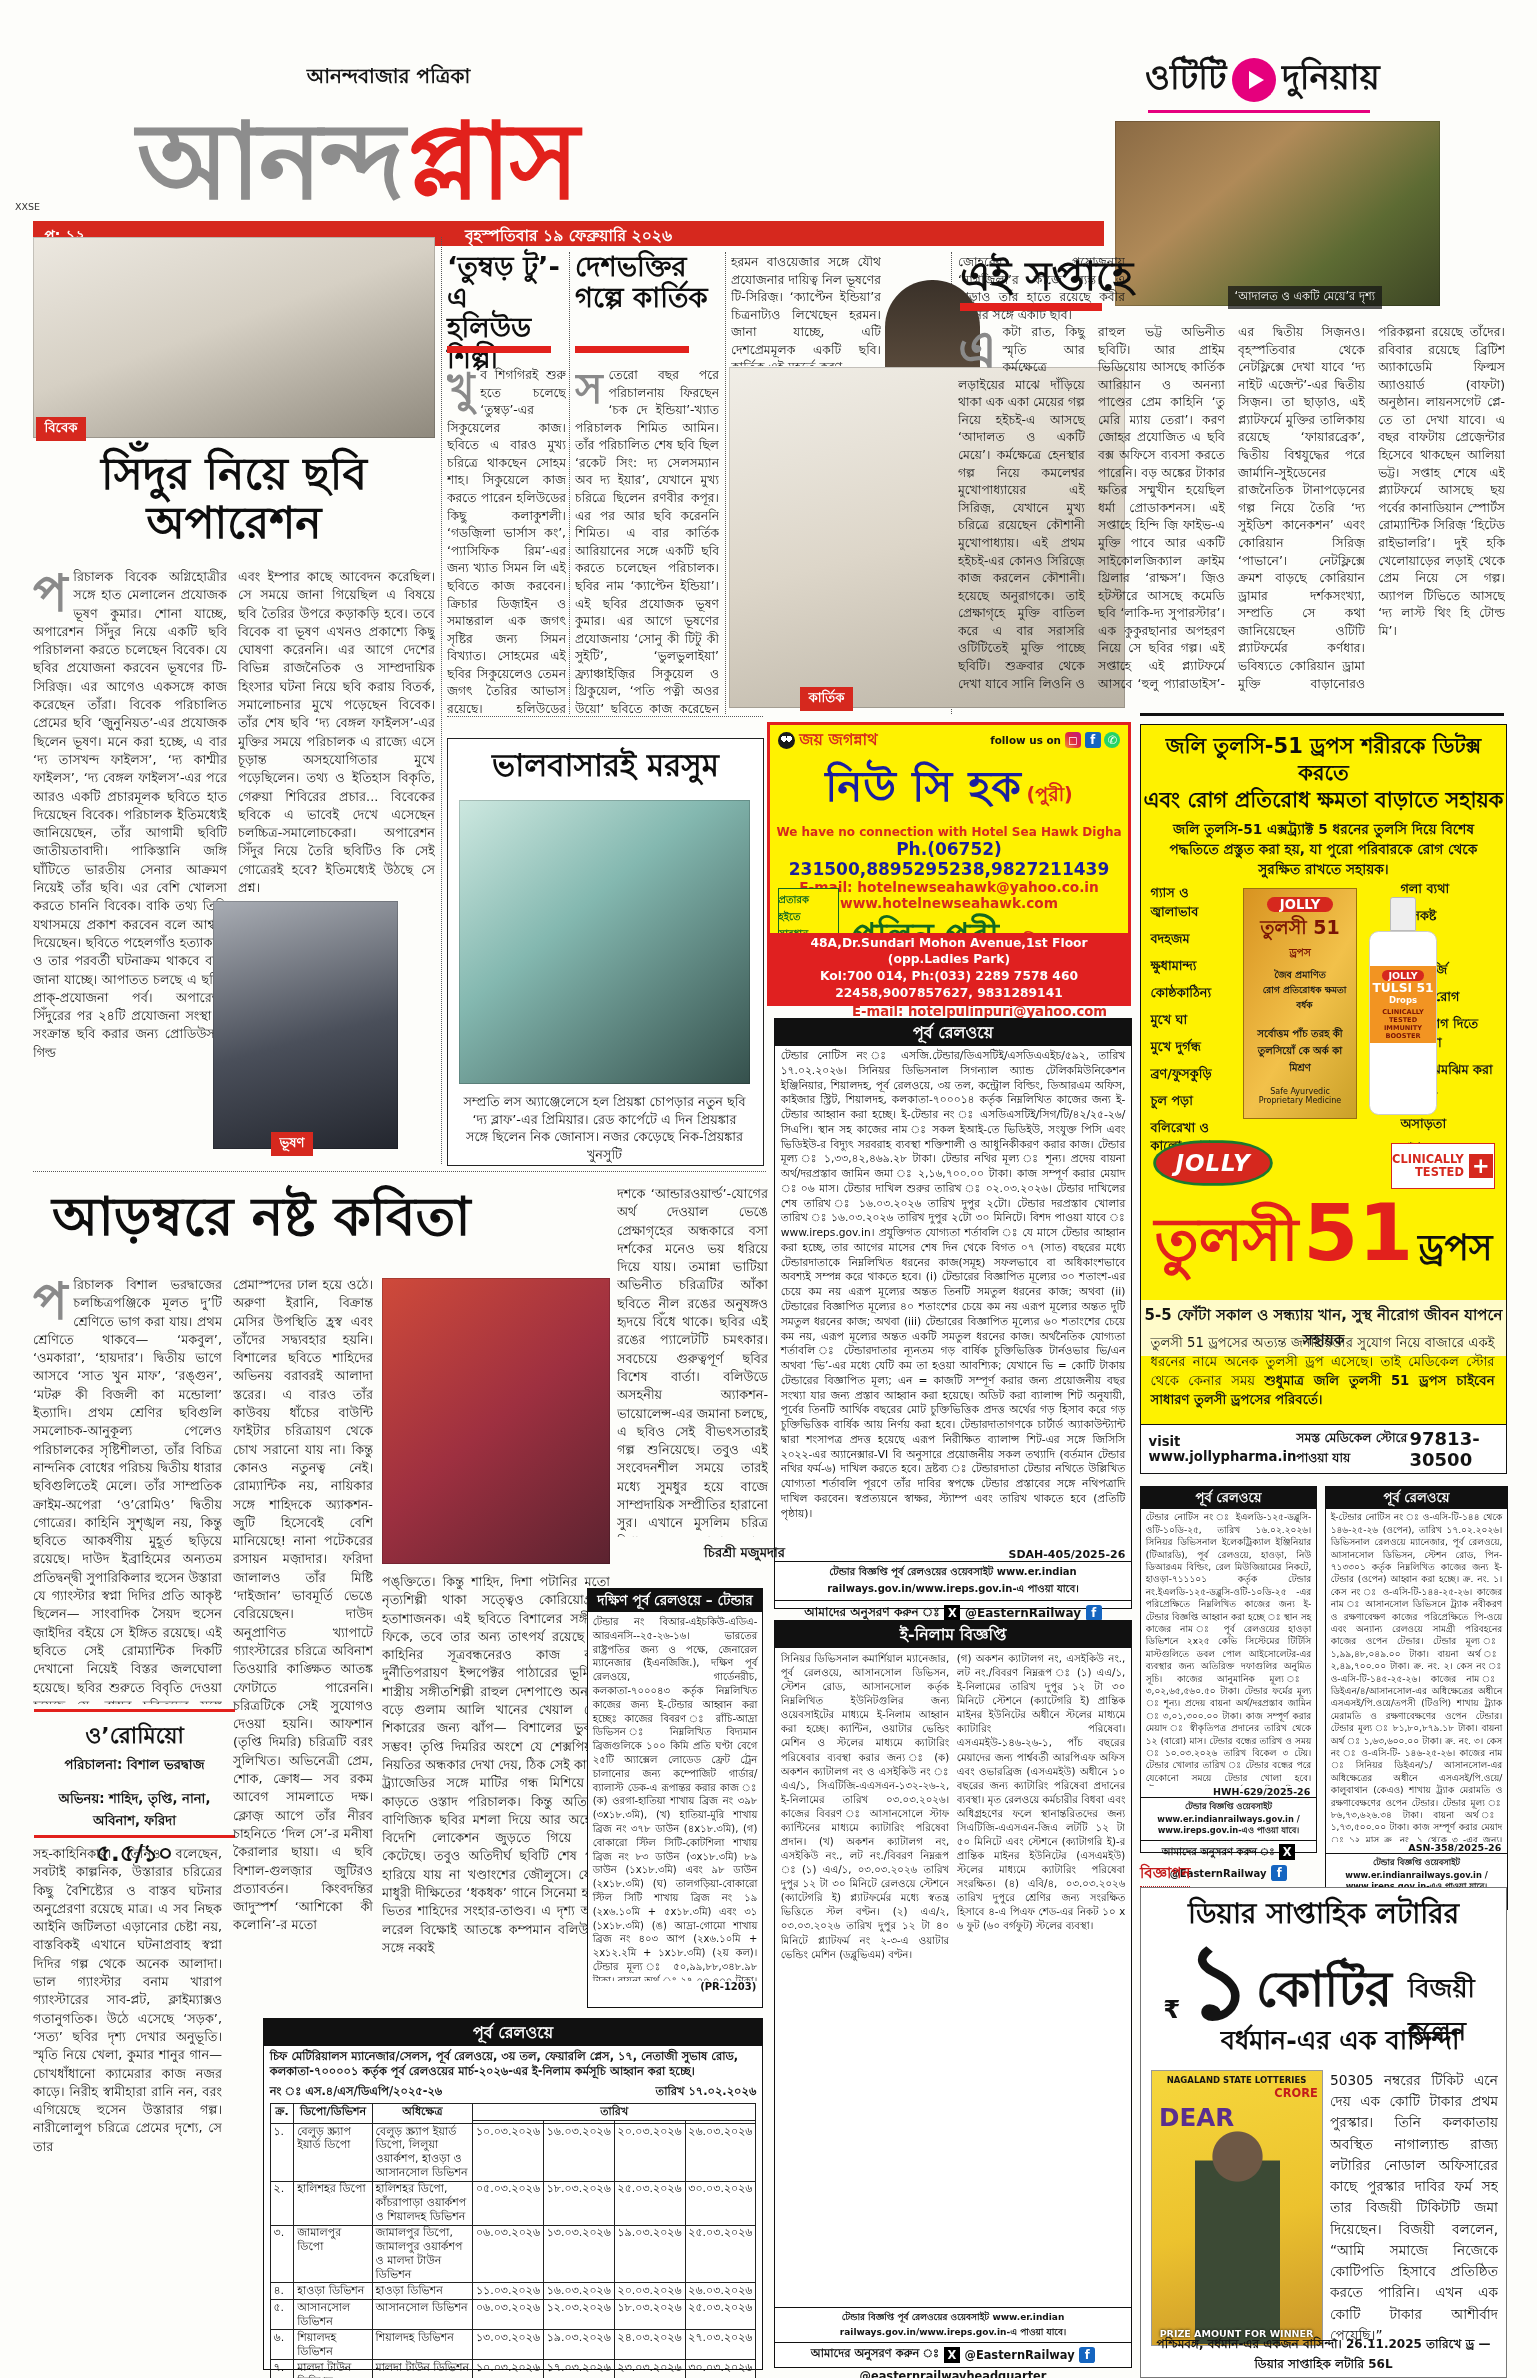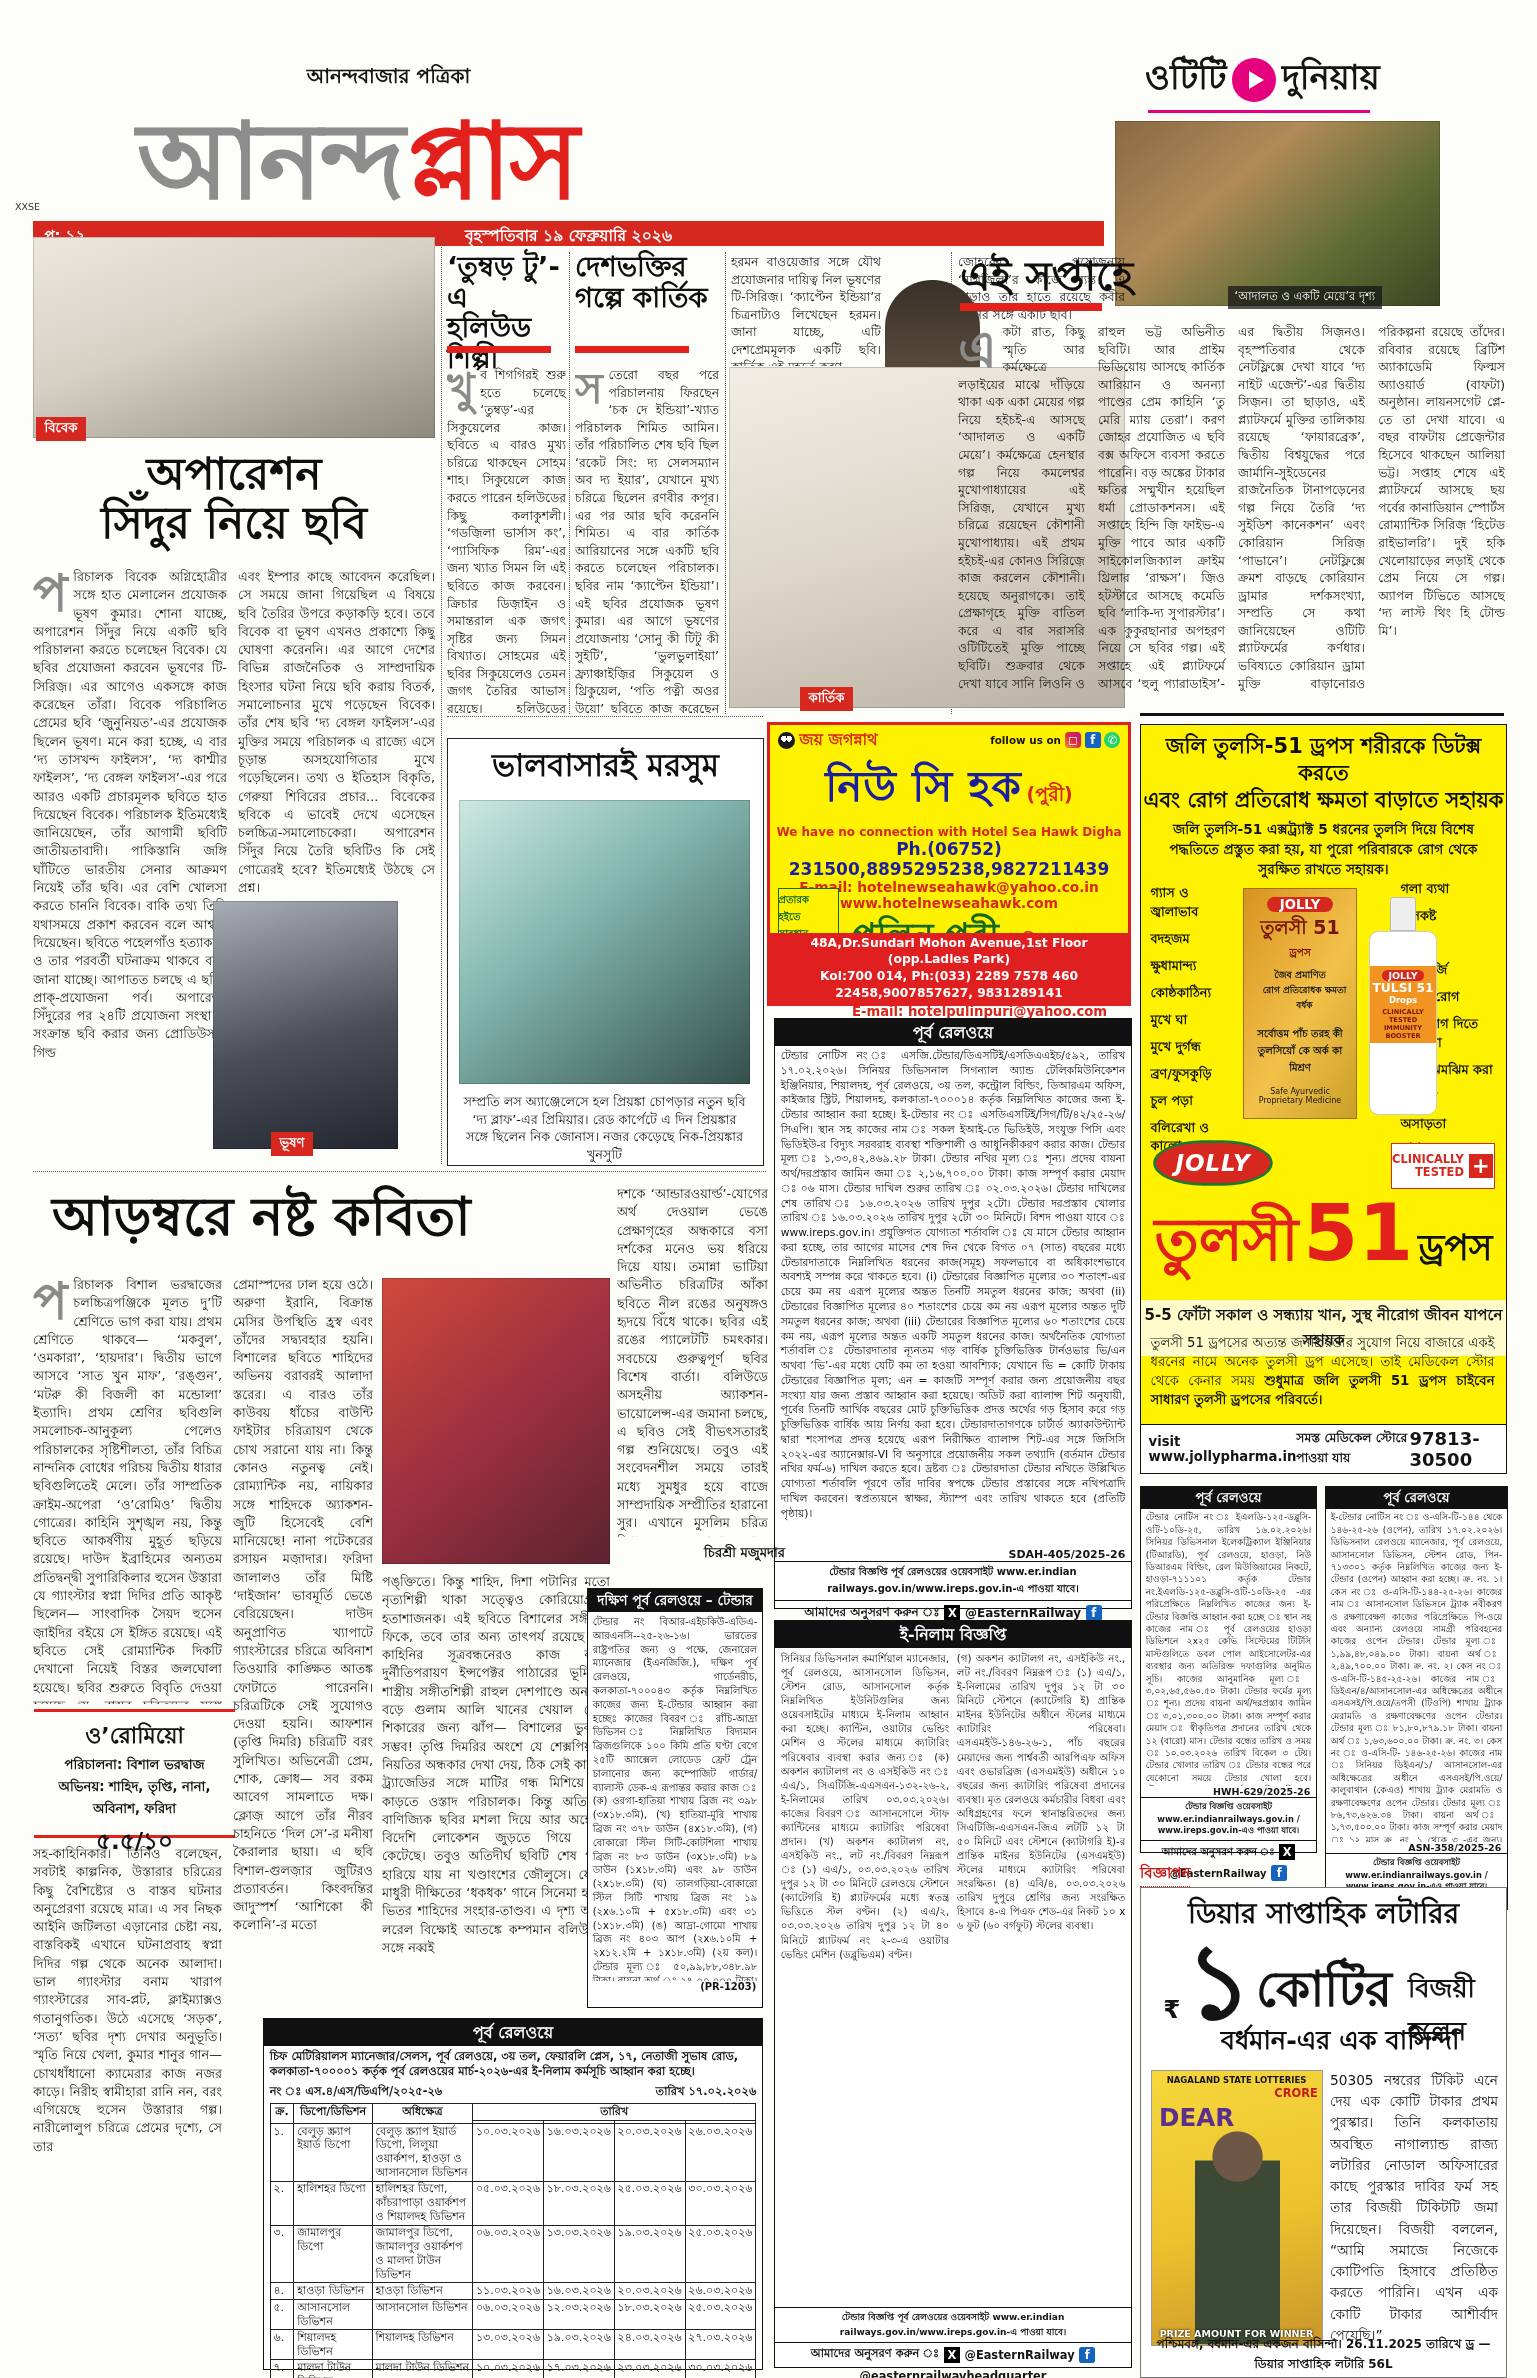--- a/index.html
+++ b/index.html
@@ -57,22 +57,22 @@
   <div class="cap" style="left:1228px;top:286px;">‘আদালত ও একটি মেয়ে’র দৃশ্য</div>
 
   <div class="abs" style="left:33px;top:221px;width:1071px;height:24.6px;background:#d6281e;">
     <span style="position:absolute;left:11.4px;top:2.8px;color:#fff;font-weight:bold;font-size:15px;">পৃ: ১২</span>
     <span style="position:absolute;left:0;right:0;top:2.8px;text-align:center;color:#fff;font-weight:bold;font-size:15.6px;">বৃহস্পতিবার ১৯ ফেব্রুয়ারি ২০২৬</span>
   </div>
 
   <div class="abs ph" style="left:33px;top:237px;width:402px;height:201px;background:linear-gradient(160deg,#ece8e0 0%,#d6d0c4 45%,#8f897d 100%);"></div>
   <div class="chip" style="left:36px;top:417px;">বিবেক</div>
   <div class="abs hl center" style="left:33px;top:449px;width:402px;font-size:44px;">
+    <div>সিঁদুর নিয়ে ছবি</div>
     <div>অপারেশন</div>
-    <div>সিঁদুর নিয়ে ছবি</div>
   </div>
   <div class="abs t" style="left:33px;top:568px;width:194px;height:602px;">
     <span class="dropcap">প</span><span>রিচালক বিবেক অগ্নিহোত্রীর সঙ্গে হাত মেলালেন প্রযোজক ভূষণ কুমার। শোনা যাচ্ছে, অপারেশন সিঁদুর নিয়ে একটি ছবি পরিচালনা করতে চলেছেন বিবেক। যে ছবির প্রযোজনা করবেন ভূষণের টি-সিরিজ়। এর আগেও একসঙ্গে কাজ করেছেন তাঁরা। বিবেক পরিচালিত প্রেমের ছবি ‘জ়ুনুনিয়ত’-এর প্রযোজক ছিলেন ভূষণ। মনে করা হচ্ছে, এ বার ‘দ্য তাসখন্দ ফাইলস’, ‘দ্য কাশ্মীর ফাইলস’, ‘দ্য বেঙ্গল ফাইলস’-এর পরে আরও একটি প্রচারমূলক ছবিতে হাত দিয়েছেন বিবেক। পরিচালক ইতিমধ্যেই জানিয়েছেন, তাঁর আগামী ছবিটি জাতীয়তাবাদী। পাকিস্তানি জঙ্গি ঘাঁটিতে ভারতীয় সেনার আক্রমণ নিয়েই তাঁর ছবি। এর বেশি খোলসা করতে চাননি বিবেক। বাকি তথ্য তিনি যথাসময়ে প্রকাশ করবেন বলে আশ্বাস দিয়েছেন। ছবিতে পহেলগাঁও হত্যাকাণ্ড ও তার পরবর্তী ঘটনাক্রম থাকবে বলে জানা যাচ্ছে। আপাতত চলছে এ ছবির প্রাক্-প্রযোজনা পর্ব। অপারেশন সিঁদুরের পর ২৪টি প্রযোজনা সংস্থা এ সংক্রান্ত ছবি করার জন্য প্রোডিউসার্স গিল্ড</span>
   </div>
   <div class="abs t" style="left:238px;top:568px;width:197px;height:326px;">
     <span>এবং ইম্পার কাছে আবেদন করেছিল। সে সময়ে জানা গিয়েছিল এ বিষয়ে ছবি তৈরির উপরে কড়াকড়ি হবে। তবে বিবেক বা ভূষণ এখনও প্রকাশ্যে কিছু ঘোষণা করেননি। এর আগে দেশের বিভিন্ন রাজনৈতিক ও সাম্প্রদায়িক হিংসার ঘটনা নিয়ে ছবি করায় বিতর্ক, সমালোচনার মুখে পড়েছেন বিবেক। তাঁর শেষ ছবি ‘দ্য বেঙ্গল ফাইলস’-এর মুক্তির সময়ে পরিচালক এ রাজ্যে এসে চূড়ান্ত অসহযোগিতার মুখে পড়েছিলেন। তথ্য ও ইতিহাস বিকৃতি, গেরুয়া শিবিরের প্রচার... বিবেকের ছবিকে এ ভাবেই দেখে এসেছেন চলচ্চিত্র-সমালোচকেরা। অপারেশন সিঁদুর নিয়ে তৈরি ছবিটিও কি সেই গোত্রেরই হবে? ইতিমধ্যেই উঠছে সে প্রশ্ন।</span>
   </div>
   <div class="abs ph" style="left:213px;top:901px;width:185px;height:248px;background:linear-gradient(165deg,#a9adb4 0%,#4a4f5a 55%,#23262e 100%);"></div>
   <div class="chip" style="left:271px;top:1132px;">ভূষণ</div>
 
@@ -260,21 +260,21 @@
 
   <div class="abs hdot" style="left:33px;top:1171px;width:733px;"></div>
   <div class="abs hl" style="left:52px;top:1187px;width:558px;font-size:53px;">আড়ম্বরে নষ্ট কবিতা</div>
 
   <div class="abs t" style="left:33px;top:1276px;width:189px;height:428px;">
     <span class="dropcap">প</span><span>রিচালক বিশাল ভরদ্বাজের চলচ্চিত্রপঞ্জিকে মূলত দু’টি শ্রেণিতে ভাগ করা যায়। প্রথম শ্রেণিতে থাকবে— ‘মকবুল’, ‘ওমকারা’, ‘হায়দার’। দ্বিতীয় ভাগে আসবে ‘সাত খুন মাফ’, ‘রঙ্গুন’, ‘মটরু কী বিজলী কা মন্ডোলা’ ইত্যাদি। প্রথম শ্রেণির ছবিগুলি সমলোচক-আনুকূল্য পেলেও পরিচালকের সৃষ্টিশীলতা, তাঁর বিচিত্র নান্দনিক বোধের পরিচয় দ্বিতীয় ধারার ছবিগুলিতেই মেলে। তাঁর সাম্প্রতিক ক্রাইম-অপেরা ‘ও’রোমিও’ দ্বিতীয় গোত্রের। কাহিনি সুশৃঙ্খল নয়, কিন্তু ছবিতে আকর্ষণীয় মুহূর্ত ছড়িয়ে রয়েছে। দাউদ ইব্রাহিমের অন্যতম প্রতিদ্বন্দ্বী সুপারিকিলার হুসেন উস্তারা যে গ্যাংস্টার স্বপ্না দিদির প্রতি আকৃষ্ট ছিলেন— সাংবাদিক সৈয়দ হুসেন জ়াইদির বইয়ে সে ইঙ্গিত রয়েছে। এই ছবিতে সেই রোম্যান্টিক দিকটি দেখানো নিয়েই বিস্তর জলঘোলা হয়েছে। ছবির শুরুতে বিবৃতি দেওয়া হয়েছে যে, বাস্তব চরিত্রদের সঙ্গে কাহিনির মিল নেই। জ়াইদি এখানে</span>
   </div>
   <div class="abs" style="left:34px;top:1709px;width:201px;height:123px;border-top:3.8px solid #e2211c;border-bottom:3.8px solid #e2211c;text-align:center;">
     <div style="font-size:22px;font-weight:bold;margin-top:5.7px;">ও’রোমিয়ো</div>
     <div style="font-size:13.2px;font-weight:bold;">পরিচালনা: বিশাল ভরদ্বাজ</div>
-    <div style="font-size:13.2px;font-weight:bold;">অভিনয়: শাহিদ, তৃপ্তি, নানা,</div>
+    <div style="font-size:13.2px;font-weight:bold;margin-top:12px;">অভিনয়: শাহিদ, তৃপ্তি, নানা,</div>
     <div style="font-size:13.2px;font-weight:bold;">অবিনাশ, ফরিদা</div>
     <div style="font-size:23px;font-weight:bold;margin-top:1.9px;">৫.৫/১০</div>
   </div>
   <div class="abs t" style="left:33px;top:1845px;width:189px;height:522px;">সহ-কাহিনিকার। তিনিও বলেছেন, সবটাই কাল্পনিক, উস্তারার চরিত্রের কিছু বৈশিষ্ট্যের ও বাস্তব ঘটনার অনুপ্রেরণা রয়েছে মাত্র। এ সব নিছক আইনি জটিলতা এড়ানোর চেষ্টা নয়, বাস্তবিকই এখানে ঘটনাপ্রবাহ স্বপ্না দিদির গল্প থেকে অনেক আলাদা। ভাল গ্যাংস্টার বনাম খারাপ গ্যাংস্টারের সাব-প্লট, ক্লাইম্যাক্সও গতানুগতিক। উঠে এসেছে ‘সড়ক’, ‘সত্য’ ছবির দৃশ্য দেখার অনুভূতি। স্মৃতি নিয়ে খেলা, কুমার শানুর গান— চোখধাঁধানো ক্যামেরার কাজ নজর কাড়ে। নিরীহ স্বামীহারা রানি নন, বরং এগিয়েছে হুসেন উস্তারার গল্প। নারীলোলুপ চরিত্রে প্রেমের দৃশ্যে, সে তার</div>
 
   <div class="abs t" style="left:233px;top:1276px;width:140px;height:731px;">প্রেমাস্পদের ঢাল হয়ে ওঠে। অরুণা ইরানি, বিক্রান্ত মেসির উপস্থিতি হ্রস্ব এবং তাঁদের সদ্ব্যবহার হয়নি। বিশালের ছবিতে শাহিদের অভিনয় বরাবরই আলাদা স্তরের। এ বারও তাঁর কাউবয় ধাঁচের বাউন্টি ফাইটার চরিত্রায়ণ থেকে চোখ সরানো যায় না। কিন্তু কোনও নতুনত্ব নেই। রোম্যান্টিক নয়, নায়িকার সঙ্গে শাহিদকে অ্যাকশন-জুটি হিসেবেই বেশি মানিয়েছে! নানা পটেকরের রসায়ন মজ়াদার। ফরিদা জালালও তাঁর মিষ্টি ‘দাইজান’ ভাবমূর্তি ভেঙে বেরিয়েছেন। দাউদ অনুপ্রাণিত খ্যাপাটে গ্যাংস্টারের চরিত্রে অবিনাশ তিওয়ারি কাঙ্ক্ষিত আতঙ্ক ফোটাতে পারেননি। চরিত্রটিকে সেই সুযোগও দেওয়া হয়নি। আফশান (তৃপ্তি দিমরি) চরিত্রটি বরং সুলিখিত। অভিনেত্রী প্রেম, শোক, ক্রোধ— সব রকম আবেগ সামলাতে দক্ষ। ক্লোজ় আপে তাঁর নীরব চাহনিতে ‘দিল সে’-র মনীষা কৈরালার ছায়া। এ ছবি বিশাল-গুলজ়ার জুটিরও প্রত্যাবর্তন। কিংবদন্তির জাদুস্পর্শ ‘আশিকো কী কলোনি’-র মতো</div>
 
   <div class="abs ph" style="left:382px;top:1278px;width:228px;height:286px;background:linear-gradient(140deg,#cf4a3a 0%,#9e3040 50%,#5b2330 100%);"></div>
   <div class="abs t" style="left:382px;top:1573px;width:228px;height:433px;">পঙ্‌ক্তিতে। কিন্তু শাহিদ, দিশা পটানির মতো নৃত্যশিল্পী থাকা সত্ত্বেও কোরিয়োগ্রাফি হতাশাজনক। এই ছবিতে বিশালের সঙ্গীতও ফিকে, তবে তার অন্য তাৎপর্য রয়েছে। তা কাহিনির সূত্রবন্ধনেরও কাজ করে। দুর্নীতিপরায়ণ ইন্সপেক্টর পাঠারের ভূমিকায় শাস্ত্রীয় সঙ্গীতশিল্পী রাহুল দেশপাণ্ডে অনবদ্য। বড়ে গুলাম আলি খানের খেয়াল গেয়ে শিকারের জন্য ঝাঁপ— বিশালের ভুবনেই সম্ভব! তৃপ্তি দিমরির অংশে যে শেক্সপিয়রীয় নিয়তির অন্ধকার দেখা দেয়, ঠিক সেই কাব্যিক ট্র্যাজেডির সঙ্গে মাটির গন্ধ মিশিয়ে মন কাড়তে ওস্তাদ পরিচালক। কিন্তু অতিরিক্ত বাণিজ্যিক ছবির মশলা দিয়ে আর অহেতুক বিদেশি লোকেশন জুড়তে গিয়ে তাল কেটেছে। তবুও অতিদীর্ঘ ছবিটি শেষ পর্যন্ত হারিয়ে যায় না খণ্ডাংশের জৌলুসে। যেমন, মাধুরী দীক্ষিতের ‘ধকধক’ গানে সিনেমা হলের ভিতর শাহিদের সংহার-তাণ্ডব। এ দৃশ্য অধুনা লরেল বিক্ষোই আতঙ্কে কম্পমান বলিউডের সঙ্গে নব্বই</div>
 

